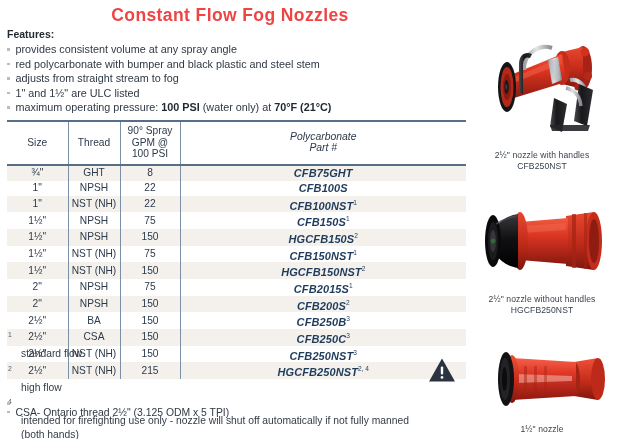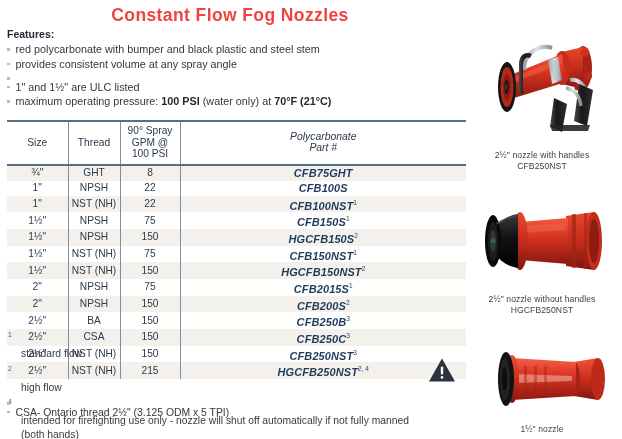--- a/index.html
+++ b/index.html
@@ -188,28 +188,29 @@
 </head>
 <body>
 
 <div class="page-title">Constant Flow Fog Nozzles</div>
 
 <div class="features">
   <div class="features-heading">Features:</div>
   <div id="features-list">
       <div class="feature-row">
         <span class="sq-bullet"></span>
+        <span class="feature-text">provides consistent volume at any spray angle</span>
+      </div>
+      <div class="feature-row">
+        <span class="sq-bullet"></span>
         <span class="feature-text">red polycarbonate with bumper and black plastic and steel stem</span>
       </div>
       <div class="feature-row">
         <span class="sq-bullet"></span>
-        <span class="feature-text">provides consistent volume at any spray angle</span>
-      </div>
-      <div class="feature-row">
-        <span class="sq-bullet"></span>
+        <span class="feature-text">adjusts from straight stream to fog</span>
       </div>
       <div class="feature-row">
         <span class="sq-bullet"></span>
         <span class="feature-text">1" and 1½" are ULC listed</span>
       </div>
       <div class="feature-row">
         <span class="sq-bullet"></span>
         <span class="feature-text">maximum operating pressure: <b>100 PSI</b> (water only) at <b>70°F (21°C)</b></span>
       </div>
     </div>

